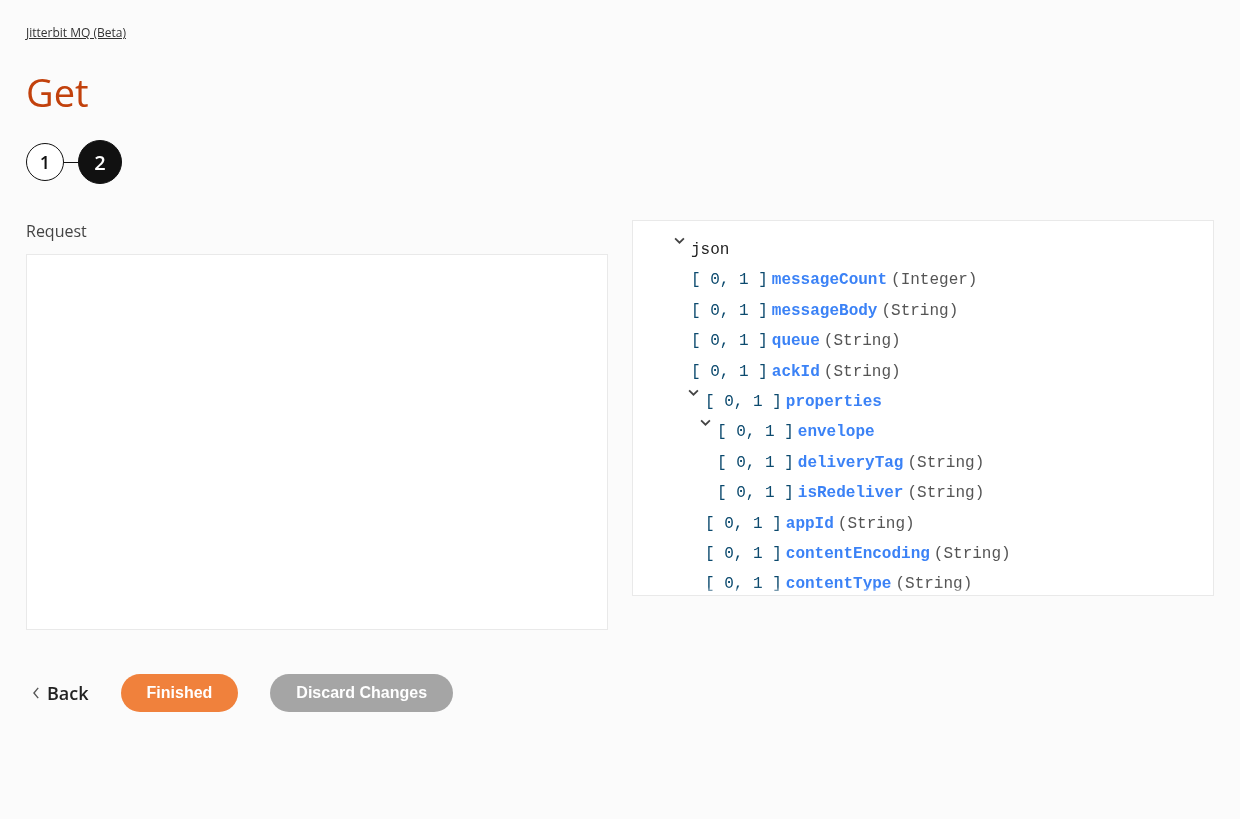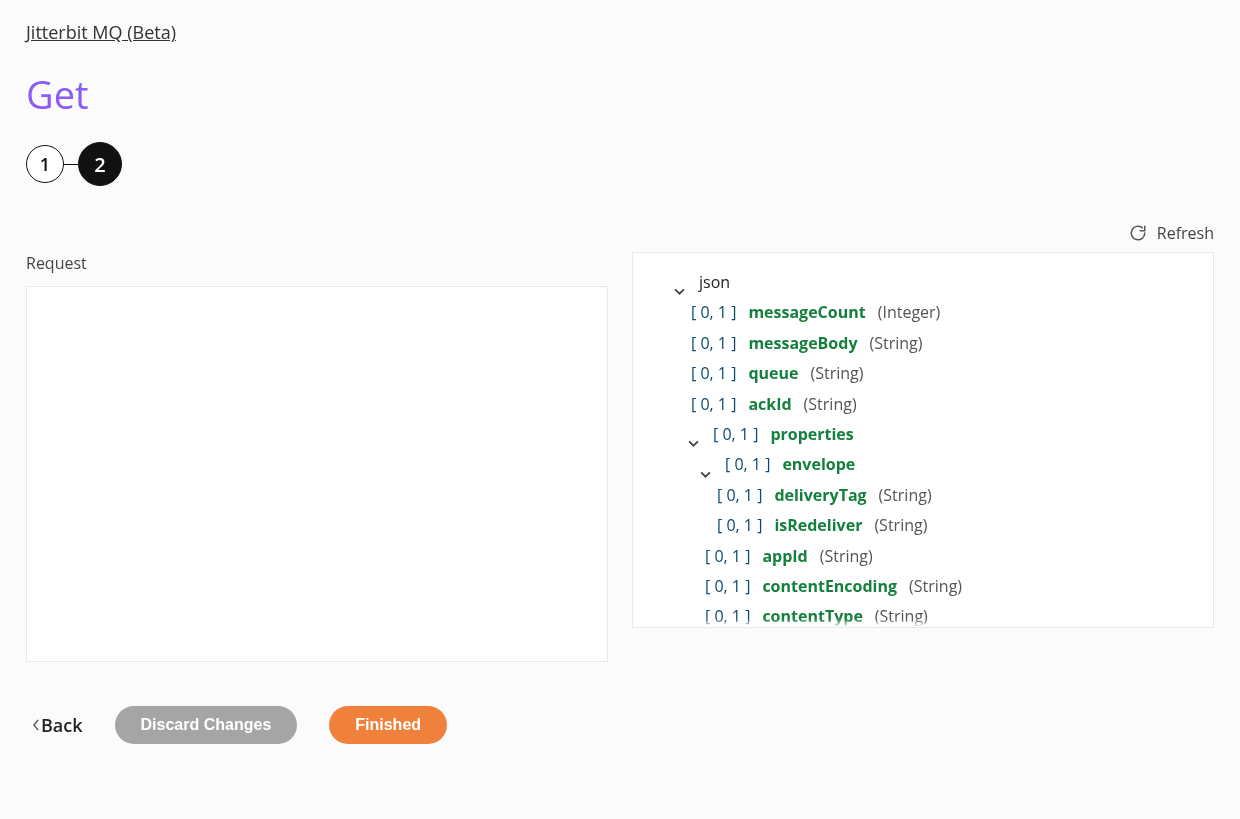--- a/index.html
+++ b/index.html
@@ -12,28 +12,28 @@
   }
   .page {
     padding: 20px 26px 26px 26px;
     width: 1240px;
     min-height: 819px;
     position: relative;
   }
   .breadcrumb-link {
     color: #333;
     text-decoration: underline;
-    font-size: 18px;
+    font-size: 12px;
     cursor: pointer;
   }
   .page-title {
     font-size: 38px;
     font-weight: 400;
     margin: 24px 0 22px 0;
-    color: #8b5cf6;
+    color: #c2410c;
   }
   .stepper {
     display: flex;
     align-items: center;
     margin-bottom: 36px;
   }
   .step {
     width: 38px; height: 38px;
     border-radius: 50%;
     border: 1px solid #111;
@@ -94,39 +94,40 @@
     overflow: hidden;
     position: relative;
   }
   .tree {
     font-size: 16px;
     line-height: 1.9;
     color: #222;
   }
   .tree-row {
     display: flex;
-    align-items: flex-end;
+    align-items: flex-start;
     white-space: nowrap;
-    gap: 12px;
+    gap: 4px;
+    font-family: Liberation Mono, monospace;
   }
   .tree-chevron {
     width: 16px;
     display: inline-flex;
     justify-content: center;
     color: #444;
     cursor: pointer;
     font-size: 12px;
   }
   .tree-card {
     color: #0c4a6e;
     font-weight: 400;
   }
   .tree-name {
     font-weight: 700;
-    color: #15803d;
+    color: #3b82f6;
   }
   .tree-type {
     color: #555;
     font-weight: 400;
   }
   .ind-0 { padding-left: 20px; }
   .ind-1 { padding-left: 40px; }
   .ind-1b { padding-left: 34px; }
   .ind-2 { padding-left: 46px; }
   .ind-2b { padding-left: 54px; }
@@ -135,21 +136,21 @@
   .footer {
     display: flex;
     align-items: center;
     gap: 32px;
     margin-top: 44px;
     padding-left: 6px;
   }
   .back-btn {
     display: flex;
     align-items: center;
-    gap: 0;
+    gap: 6px;
     font-size: 18px;
     font-weight: 600;
     color: #222;
     cursor: pointer;
   }
   .back-chevron { font-size: 14px; color: #555; }
   .btn {
     border: none;
     border-radius: 999px;
     padding: 10px 26px;
@@ -180,29 +181,20 @@
 
   <h1 class="page-title">Get</h1>
 
   <div class="stepper">
     <div class="step">1</div>
     <div class="step-connector"></div>
     <div class="step active">2</div>
   </div>
 
 
-  <div class="refresh-row">
-    <span class="refresh-icon">
-      <svg width="18" height="18" viewBox="0 0 24 24" fill="none" stroke="#555" stroke-width="2" stroke-linecap="round" stroke-linejoin="round">
-        <path d="M21 12a9 9 0 1 1-3.2-6.9"></path>
-        <path d="M21 3v6h-6"></path>
-      </svg>
-    </span>
-    <span>Refresh</span>
-  </div>
 
   <div class="columns">
     <div class="col">
       <div class="col-header">Request</div>
       <div class="panel"></div>
     </div>
     <div class="col">
       <div class="panel">
         <div class="tree">
 
@@ -297,16 +289,16 @@
 
   <div class="footer">
     <div class="back-btn">
       <span class="back-chevron">
         <svg width="9" height="12" viewBox="0 0 10 14">
             <path d="M7 1 L2 7 L7 13" fill="none" stroke="#555" stroke-width="1.6"></path>
           </svg>
       </span>
       <span>Back</span>
     </div>
+    <button class="btn btn-primary">Finished</button>
     <button class="btn btn-secondary">Discard Changes</button>
-    <button class="btn btn-primary">Finished</button>
   </div>
 </div>
 
 </body></html>

